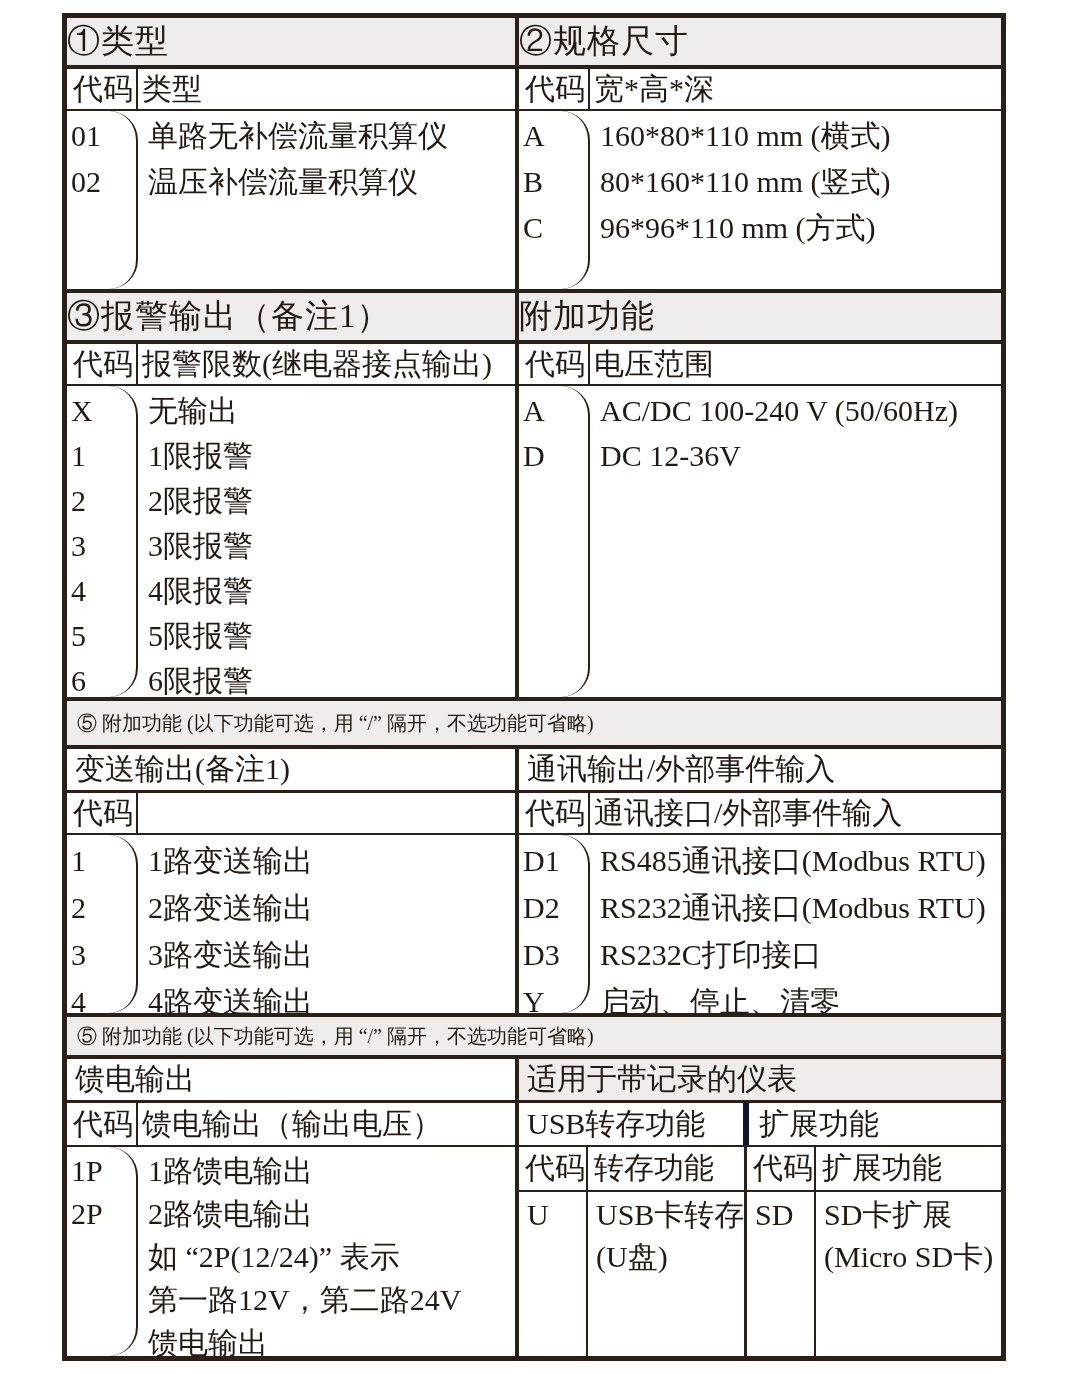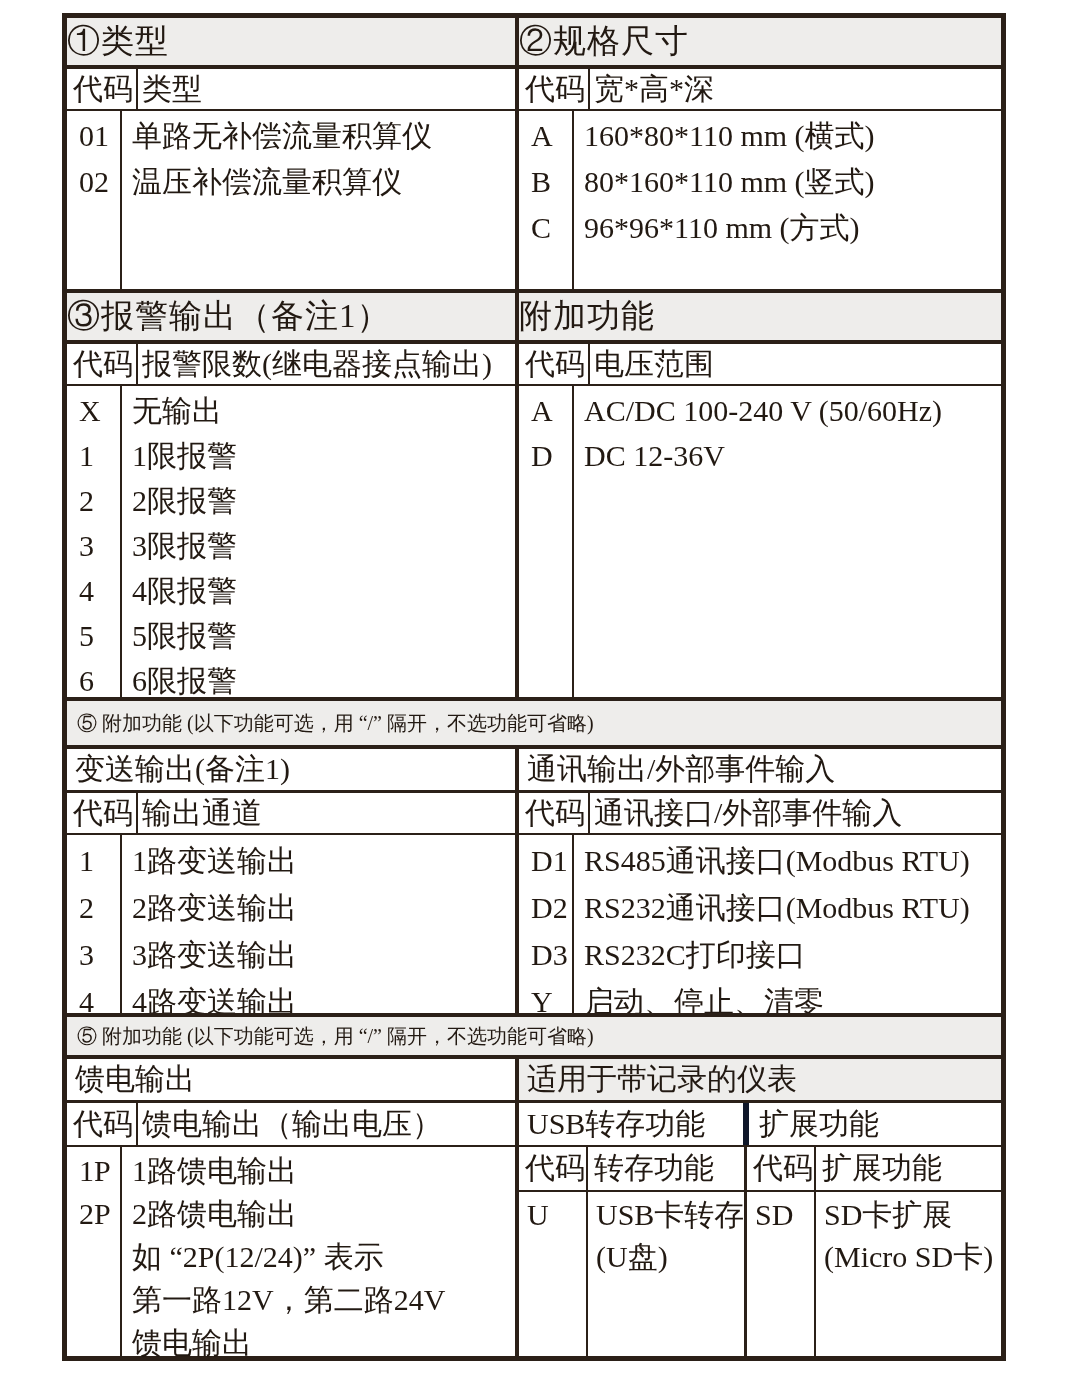--- a/index.html
+++ b/index.html
@@ -25,21 +25,21 @@
   .half.right{flex:1;}
   .cellrow{box-sizing:border-box;display:flex;align-items:center;white-space:nowrap;overflow:hidden;}
   .hdr{
     height:51px;background:#eeedeb;border-bottom:4px solid #2b2018;
     font-size:33px;letter-spacing:1px;
   }
   .subhdr{height:42px;border-bottom:2px solid #2b2018;font-size:30px;padding:0;}
   .subhdr .code-h{width:71px;box-sizing:border-box;border-right:2px solid #2b2018;padding-left:6px;height:100%;display:flex;align-items:center;}
   .subhdr .desc-h{flex:1;padding-left:4px;white-space:nowrap;}
   .body{flex:1;display:flex;min-height:0;}
-  .code-col{width:55px;box-sizing:border-box;border-right:2px solid #2b2018;padding-left:12px;padding-top:2px;}
+  .code-col{width:71px;box-sizing:border-box;border-right:2px solid #2b2018;padding-left:4px;padding-top:2px;border-radius:29px;}
   .desc-col{flex:1;padding-left:10px;padding-top:2px;min-width:0;}
   .ln{height:46px;line-height:46px;font-size:30px;white-space:nowrap;}
   .s2 .ln{height:45px;line-height:45px;}
   .s3 .ln{height:47px;line-height:47px;}
   .banner{
     height:48px;box-sizing:border-box;background:#eeedeb;border-bottom:4px solid #2b2018;
     font-size:20px;display:flex;align-items:center;padding-left:10px;white-space:nowrap;
   }
   .s4 .banner{height:42px;}
   .subtitle{height:44px;box-sizing:border-box;border-bottom:3px solid #2b2018;font-size:30px;display:flex;align-items:center;padding-left:8px;white-space:nowrap;}
@@ -156,21 +156,20 @@
     </div>
   </div>
 
   <div class="sec s3">
     <div class="cellrow banner">⑤ 附加功能 (以下功能可选，用 “/” 隔开，不选功能可省略)</div>
     <div class="halves">
       <div class="half left">
         <div class="subtitle">变送输出(备注1)</div>
         <div class="cellrow subhdr">
           <div class="code-h">代码</div>
-          <div class="desc-h">输出通道</div>
         </div>
         <div class="body">
           <div class="code-col">
             <div class="ln">1</div>
             <div class="ln">2</div>
             <div class="ln">3</div>
             <div class="ln">4</div>
           </div>
           <div class="desc-col">
             <div class="ln">1路变送输出</div>

